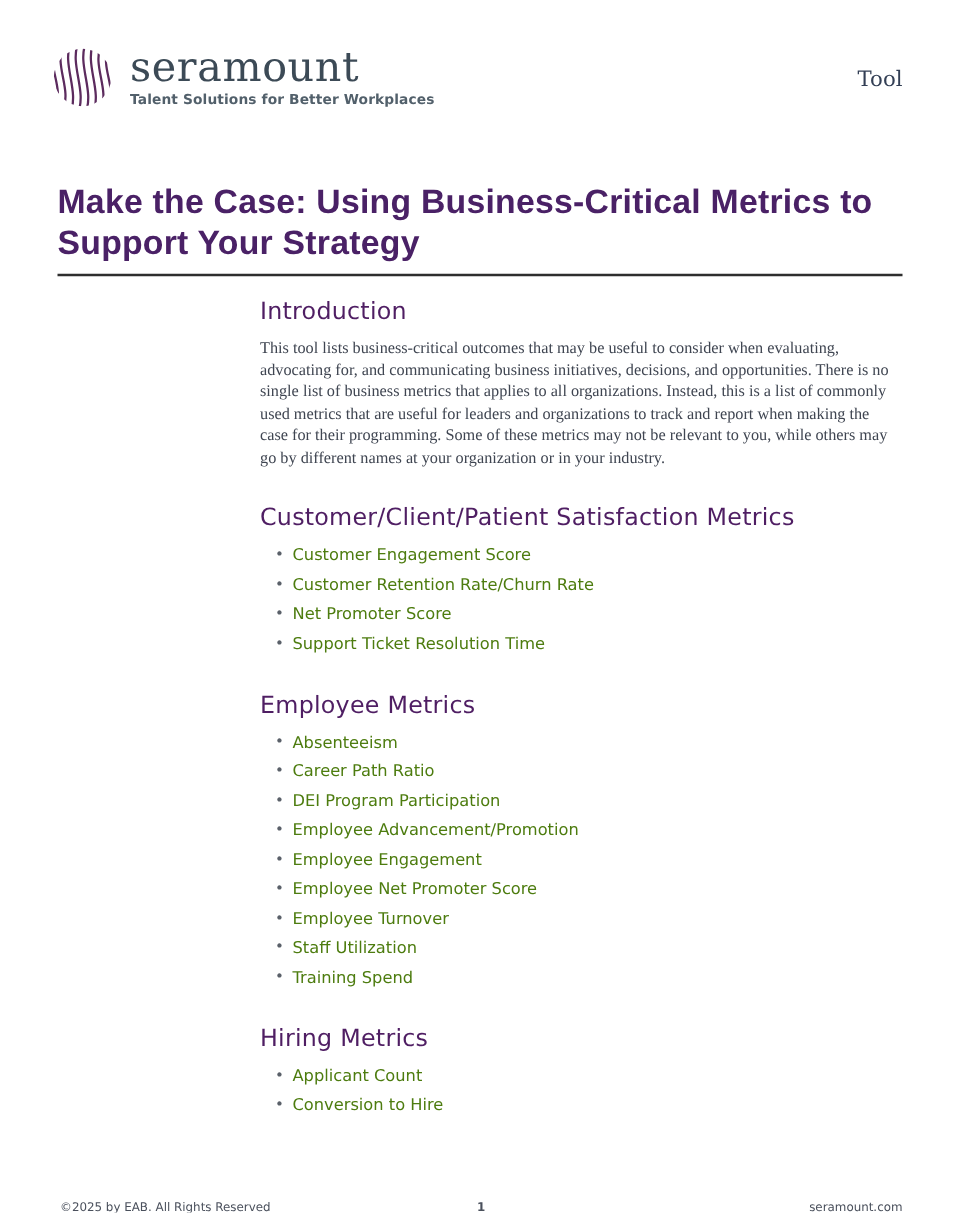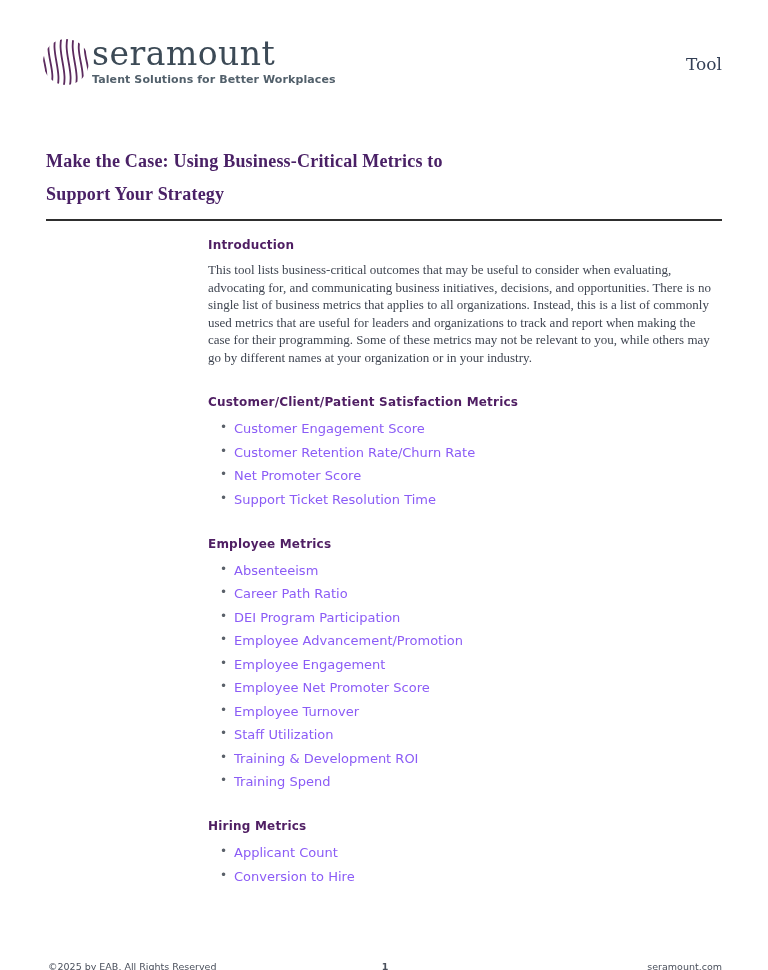--- a/index.html
+++ b/index.html
@@ -22,21 +22,21 @@
     color:var(--body-text);
   }
   
   .header{
     position:absolute;
     top:36px;left:40px;right:46px;
     display:flex;
     justify-content:space-between;
     align-items:flex-start;
   }
-  .logo{display:flex;align-items:flex-start;gap:0;}
+  .logo{display:flex;align-items:flex-start;gap:12px;}
   .logo-icon{width:52px;height:52px;flex:0 0 auto;}
   .logo-icon path{stroke:var(--logo-purple);}
   .logo-text{display:flex;flex-direction:column;margin-top:1px;}
   .brand{
     font-family:"DejaVu Serif","Liberation Serif",serif;
     font-size:33px;
     font-weight:400;
     letter-spacing:0.5px;
     line-height:1.0;
     color:var(--brand-slate);
@@ -55,36 +55,36 @@
     margin-top:18px;
   }
   
   .title-block{
     position:absolute;
     top:145px;left:46px;right:46px;
     border-bottom:2px solid var(--rule-dark);
     padding-bottom:8px;
   }
   .page-title{
-    font-family:Liberation Serif, serif;
+    font-family:Liberation Sans, sans-serif;
     font-weight:700;
-    font-size:18px;
+    font-size:27px;
     line-height:33px;
     color:var(--title-purple);
     letter-spacing:0.2px;
   }
   
   .content{
     position:absolute;
     top:238px;left:208px;
     width:505px;
   }
   .section-heading{
-    font-size:12px;
-    font-weight:700;
+    font-size:19px;
+    font-weight:400;
     color:var(--heading-purple);
     letter-spacing:0.2px;
   }
   .intro-body{
     margin-top:9px;
     font-size:13px;
     line-height:17.5px;
     color:var(--body-text);
     font-family:Liberation Serif, serif;
   }
@@ -92,21 +92,21 @@
   .metric-list{
     list-style:none;
     margin-top:11px;
   }
   .metric-list li{
     position:relative;
     padding-left:26px;
     font-size:13px;
     line-height:17px;
     margin-bottom:6.5px;
-    color:#8b5cf6;
+    color:#4d7c0f;
   }
   .metric-list li::before{
     content:"•";
     position:absolute;
     left:12px;top:-1px;
     color:#5a6069;
     font-size:12px;
   }
   
   .footer{
@@ -182,21 +182,20 @@
     <h2 class="section-heading">Employee Metrics</h2>
     <ul class="metric-list">
           <li>Absenteeism</li>
           <li>Career Path Ratio</li>
           <li>DEI Program Participation</li>
           <li>Employee Advancement/Promotion</li>
           <li>Employee Engagement</li>
           <li>Employee Net Promoter Score</li>
           <li>Employee Turnover</li>
           <li>Staff Utilization</li>
-          <li>Training &amp; Development ROI</li>
           <li>Training Spend</li>
         </ul>
   </div>
 
   <div class="metric-section">
     <h2 class="section-heading">Hiring Metrics</h2>
     <ul class="metric-list">
           <li>Applicant Count</li>
           <li>Conversion to Hire</li>
         </ul>

